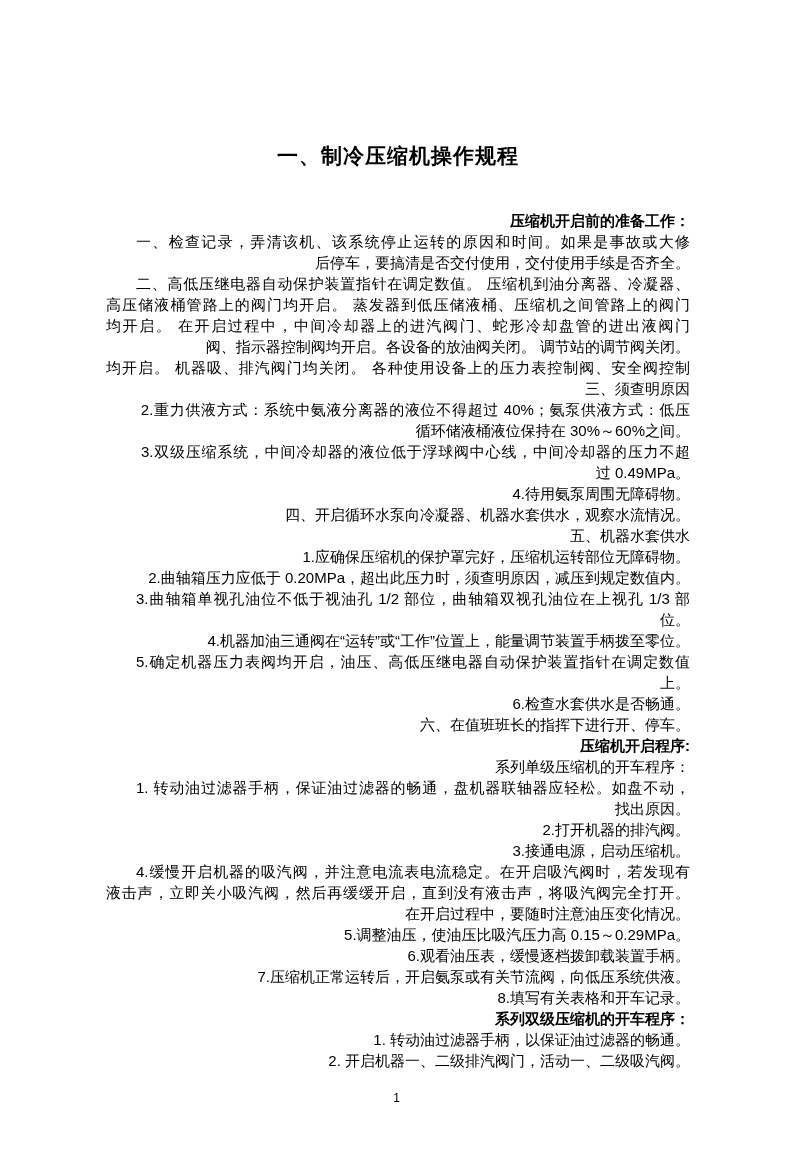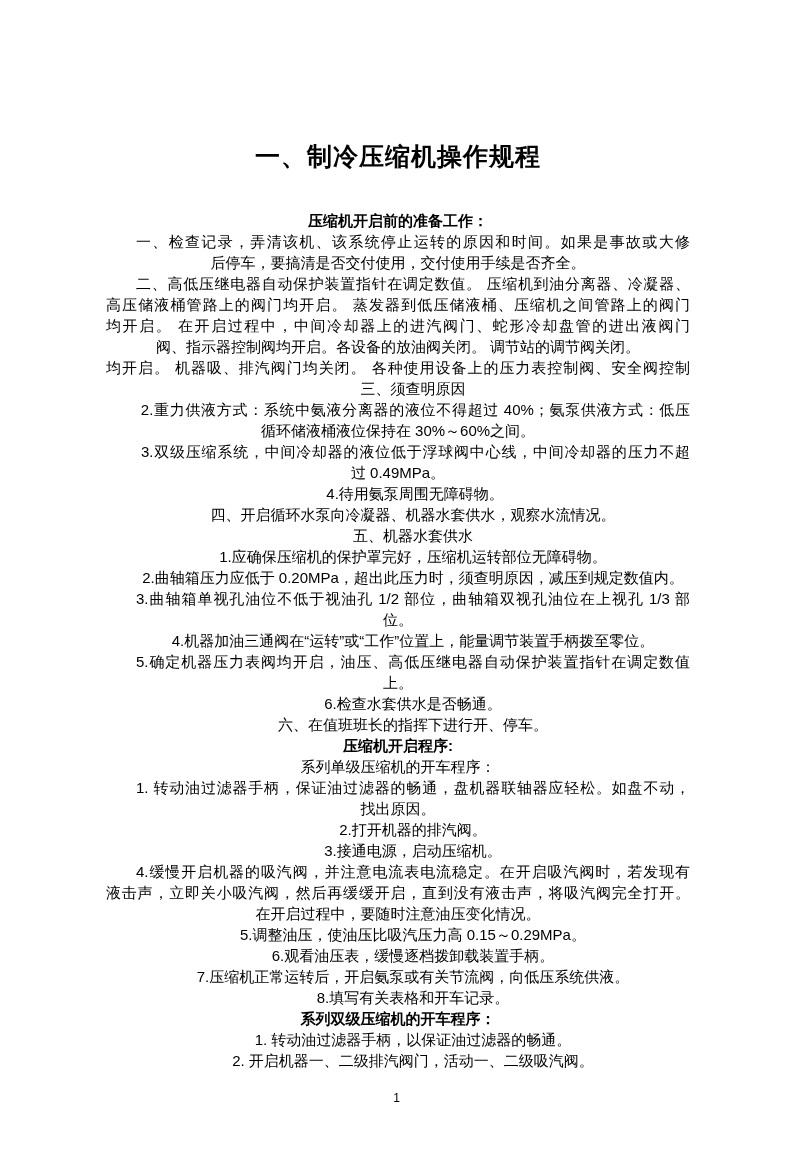--- a/index.html
+++ b/index.html
@@ -11,35 +11,36 @@
     font-family:"Liberation Sans","DejaVu Sans",sans-serif;
     overflow:hidden;
     margin:0 auto;
   }
   .content {
     position:absolute;
     left:106px; top:142px;
     width:584px;
   }
   .doc-title {
-    font-size:25px;
+    font-size:21px;
     font-weight:700;
     line-height:28px;
     text-align:center;
     margin:0 0 40px 0;
     letter-spacing:1px;
+    font-family:Liberation Serif, serif;
   }
   .para { margin:0; padding:0; }
   .line {
     font-size:15px;
     line-height:21px;
     height:21px;
     white-space:pre-wrap;
     overflow:hidden;
-    text-align:center;
+    text-align:right;
   }
   
   .line.fill {
     text-align:justify;
     text-align-last:justify;
   }
   
   .line.first { text-indent:30px; }
   .para.heading .line { font-weight:700; }
   .page-number {

